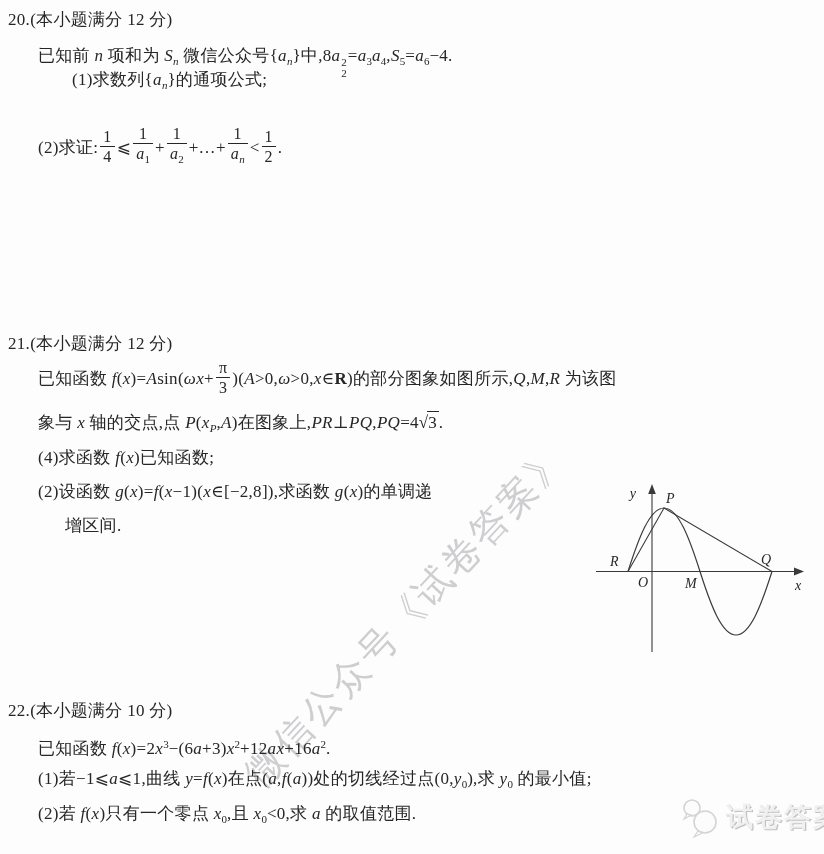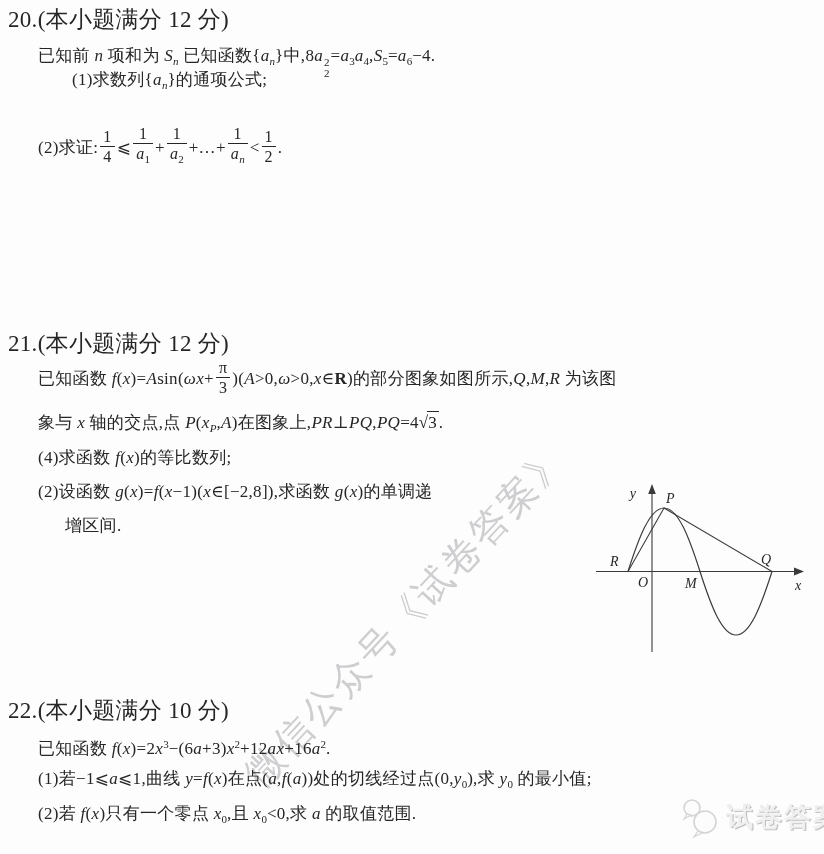--- a/index.html
+++ b/index.html
@@ -5,21 +5,21 @@
   html,body{margin:0;padding:0;background:#ffffff;}
   .page{
     position:relative;width:824px;height:854px;overflow:hidden;
     background:#fdfdfd;color:#262626;
     font-family:"Liberation Serif","DejaVu Serif",serif;
   }
   .tline{
     position:absolute;font-size:17px;line-height:22px;
     letter-spacing:0.3px;white-space:nowrap;z-index:2;
   }
-  .heading{font-size:23px;}
+  .heading{font-size:17px;}
   
   .seg-t{}
   .seg-i{font-style:italic;}
   .seg-b{font-weight:bold;}
   .seg-sub{font-size:11px;vertical-align:-4px;letter-spacing:0;}
   .seg-subi{font-size:11px;vertical-align:-4px;font-style:italic;letter-spacing:0;}
   .seg-sup{font-size:11px;vertical-align:6px;letter-spacing:0;}
   .supsub{display:inline-flex;flex-direction:column;vertical-align:-5px;line-height:1;font-size:11px;margin:0 1px;letter-spacing:0;}
   .ss-sup,.ss-sub{display:block;height:11px;font-style:normal;}
   .frac{display:inline-block;vertical-align:middle;text-align:center;margin:0 2px;position:relative;top:-3px;line-height:1;}
@@ -49,31 +49,31 @@
   }
 </style>
 </head>
 <body>
 
 <div class="page">
 
   <div class="watermark">微信公众号《试卷答案》</div>
 
   <div class="tline heading" style="left:8px;top:9px;">20.(本小题满分 12 分)</div>
-  <div class="tline" style="left:38px;top:45px;"><span class="seg-t">已知前 </span><span class="seg-i">n</span><span class="seg-t"> 项和为 </span><span class="seg-i">S</span><span class="seg-subi">n</span><span class="seg-t"> 已知函数{</span><span class="seg-i">a</span><span class="seg-subi">n</span><span class="seg-t">}中,8</span><span class="seg-i">a</span><span class="supsub">
+  <div class="tline" style="left:38px;top:45px;"><span class="seg-t">已知前 </span><span class="seg-i">n</span><span class="seg-t"> 项和为 </span><span class="seg-i">S</span><span class="seg-subi">n</span><span class="seg-t"> 微信公众号{</span><span class="seg-i">a</span><span class="seg-subi">n</span><span class="seg-t">}中,8</span><span class="seg-i">a</span><span class="supsub">
         <span class="ss-sup">2</span>
         <span class="ss-sub">2</span>
       </span><span class="seg-t">=</span><span class="seg-i">a</span><span class="seg-sub">3</span><span class="seg-i">a</span><span class="seg-sub">4</span><span class="seg-t">,</span><span class="seg-i">S</span><span class="seg-sub">5</span><span class="seg-t">=</span><span class="seg-i">a</span><span class="seg-sub">6</span><span class="seg-t">−4.</span></div>
   <div class="tline" style="left:38px;top:69px;margin-left:34px;"><span class="seg-t">(1)求数列{</span><span class="seg-i">a</span><span class="seg-subi">n</span><span class="seg-t">}的通项公式;</span></div>
   <div class="tline" style="left:38px;top:127px;"><span class="seg-t">(2)求证:</span><span class="frac"><span class="fnum"><span class="seg-t">1</span></span><span class="fden"><span class="seg-t">4</span></span></span><span class="seg-t">⩽</span><span class="frac"><span class="fnum"><span class="seg-t">1</span></span><span class="fden"><span class="seg-i">a</span><span class="seg-sub">1</span></span></span><span class="seg-t">+</span><span class="frac"><span class="fnum"><span class="seg-t">1</span></span><span class="fden"><span class="seg-i">a</span><span class="seg-sub">2</span></span></span><span class="seg-t">+…+</span><span class="frac"><span class="fnum"><span class="seg-t">1</span></span><span class="fden"><span class="seg-i">a</span><span class="seg-subi">n</span></span></span><span class="seg-t">&lt;</span><span class="frac"><span class="fnum"><span class="seg-t">1</span></span><span class="fden"><span class="seg-t">2</span></span></span><span class="seg-t">.</span></div>
 
   <div class="tline heading" style="left:8px;top:316px;margin-top:17px;">21.(本小题满分 12 分)</div>
   <div class="tline" style="left:38px;top:361px;"><span class="seg-t">已知函数 </span><span class="seg-i">f</span><span class="seg-t">(</span><span class="seg-i">x</span><span class="seg-t">)=</span><span class="seg-i">A</span><span class="seg-t">sin(</span><span class="seg-i">ω</span><span class="seg-i">x</span><span class="seg-t">+</span><span class="frac"><span class="fnum"><span class="seg-t">π</span></span><span class="fden"><span class="seg-t">3</span></span></span><span class="seg-t">)(</span><span class="seg-i">A</span><span class="seg-t">&gt;0,</span><span class="seg-i">ω</span><span class="seg-t">&gt;0,</span><span class="seg-i">x</span><span class="seg-t">∈</span><span class="seg-b">R</span><span class="seg-t">)的部分图象如图所示,</span><span class="seg-i">Q</span><span class="seg-t">,</span><span class="seg-i">M</span><span class="seg-t">,</span><span class="seg-i">R</span><span class="seg-t"> 为该图</span></div>
   <div class="tline" style="left:38px;top:411px;"><span class="seg-t">象与 </span><span class="seg-i">x</span><span class="seg-t"> 轴的交点,点 </span><span class="seg-i">P</span><span class="seg-t">(</span><span class="seg-i">x</span><span class="seg-subi">P</span><span class="seg-t">,</span><span class="seg-i">A</span><span class="seg-t">)在图象上,</span><span class="seg-i">PR</span><span class="seg-t">⊥</span><span class="seg-i">PQ</span><span class="seg-t">,</span><span class="seg-i">PQ</span><span class="seg-t">=4</span><span class="sqrt"><span class="rsign">√</span><span class="rad">3</span></span><span class="seg-t">.</span></div>
-  <div class="tline" style="left:38px;top:447px;"><span class="seg-t">(4)求函数 </span><span class="seg-i">f</span><span class="seg-t">(</span><span class="seg-i">x</span><span class="seg-t">)的等比数列;</span></div>
+  <div class="tline" style="left:38px;top:447px;"><span class="seg-t">(4)求函数 </span><span class="seg-i">f</span><span class="seg-t">(</span><span class="seg-i">x</span><span class="seg-t">)已知函数;</span></div>
   <div class="tline" style="left:38px;top:481px;"><span class="seg-t">(2)设函数 </span><span class="seg-i">g</span><span class="seg-t">(</span><span class="seg-i">x</span><span class="seg-t">)=</span><span class="seg-i">f</span><span class="seg-t">(</span><span class="seg-i">x</span><span class="seg-t">−1)(</span><span class="seg-i">x</span><span class="seg-t">∈[−2,8]),求函数 </span><span class="seg-i">g</span><span class="seg-t">(</span><span class="seg-i">x</span><span class="seg-t">)的单调递</span></div>
   <div class="tline" style="left:65px;top:515px;"><span class="seg-t">增区间.</span></div>
 
   <div class="figure">
     <svg width="220" height="180" viewBox="0 0 220 180">
 
       <line x1="4" y1="91.5" x2="206" y2="91.5" stroke="#3a3a3a" stroke-width="1.1"></line>
       <polygon points="212,91.5 202,87.6 202,95.4" fill="#3a3a3a"></polygon>
       <line x1="60" y1="11" x2="60" y2="172" stroke="#3a3a3a" stroke-width="1.1"></line>
       <polygon points="60,4 56.2,14 63.8,14" fill="#3a3a3a"></polygon>

